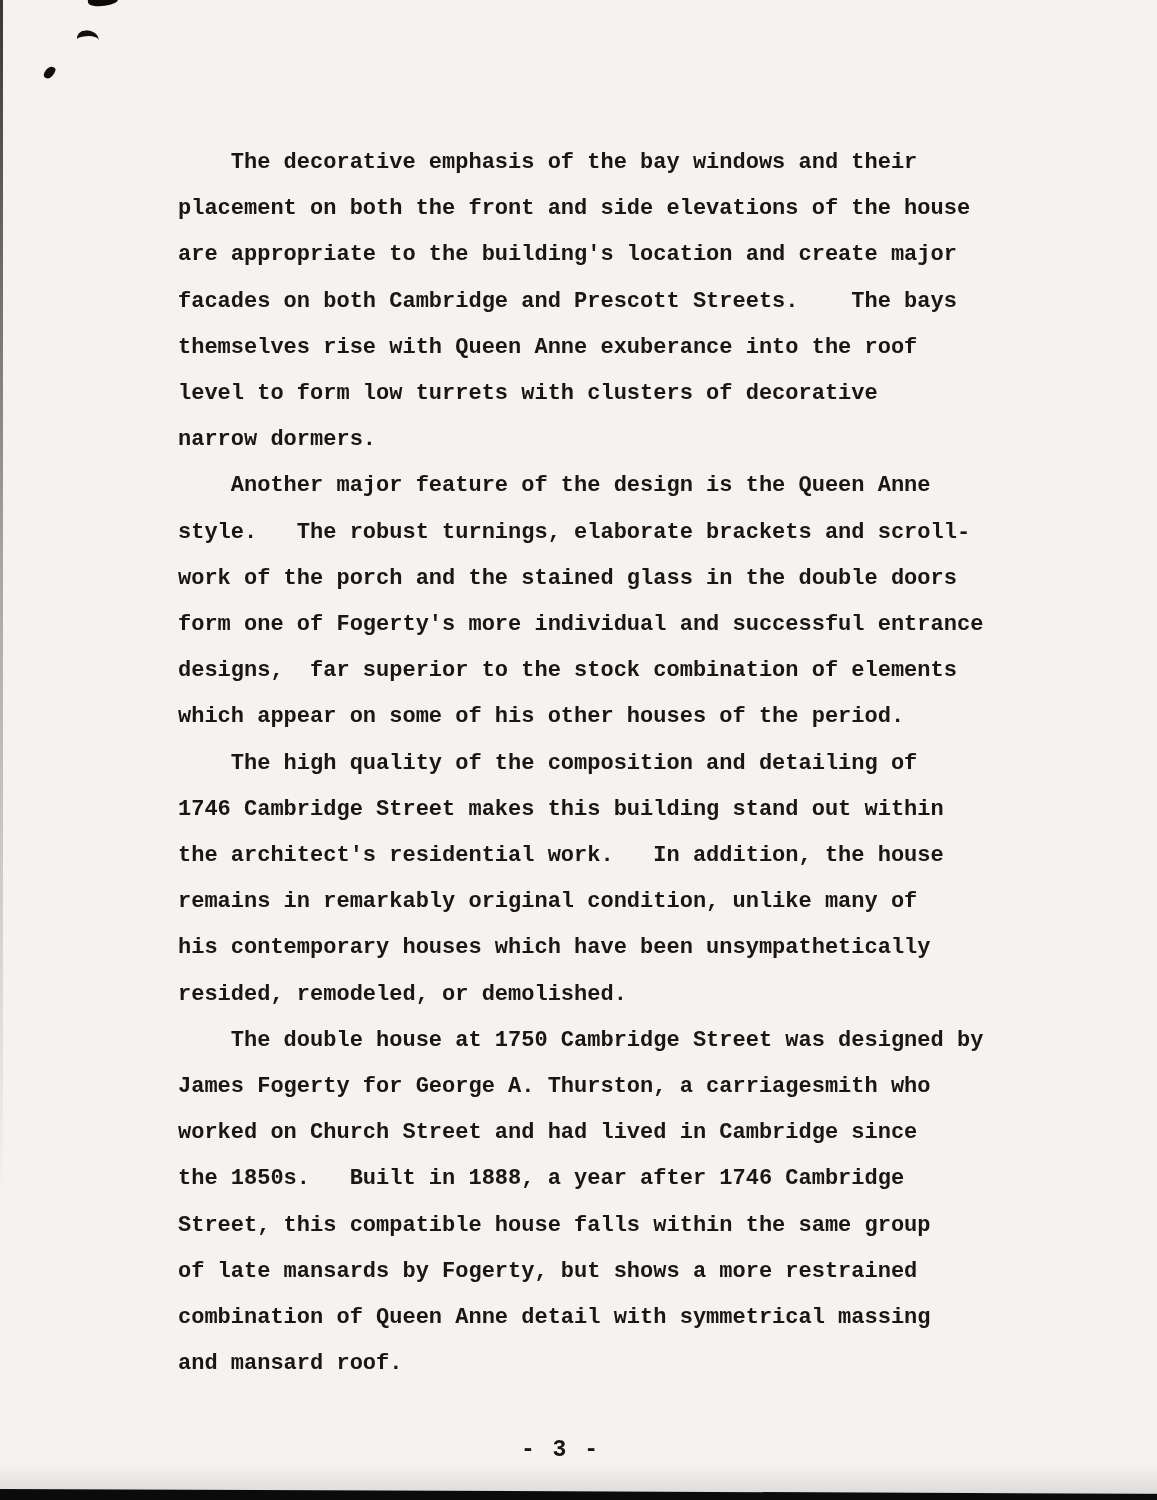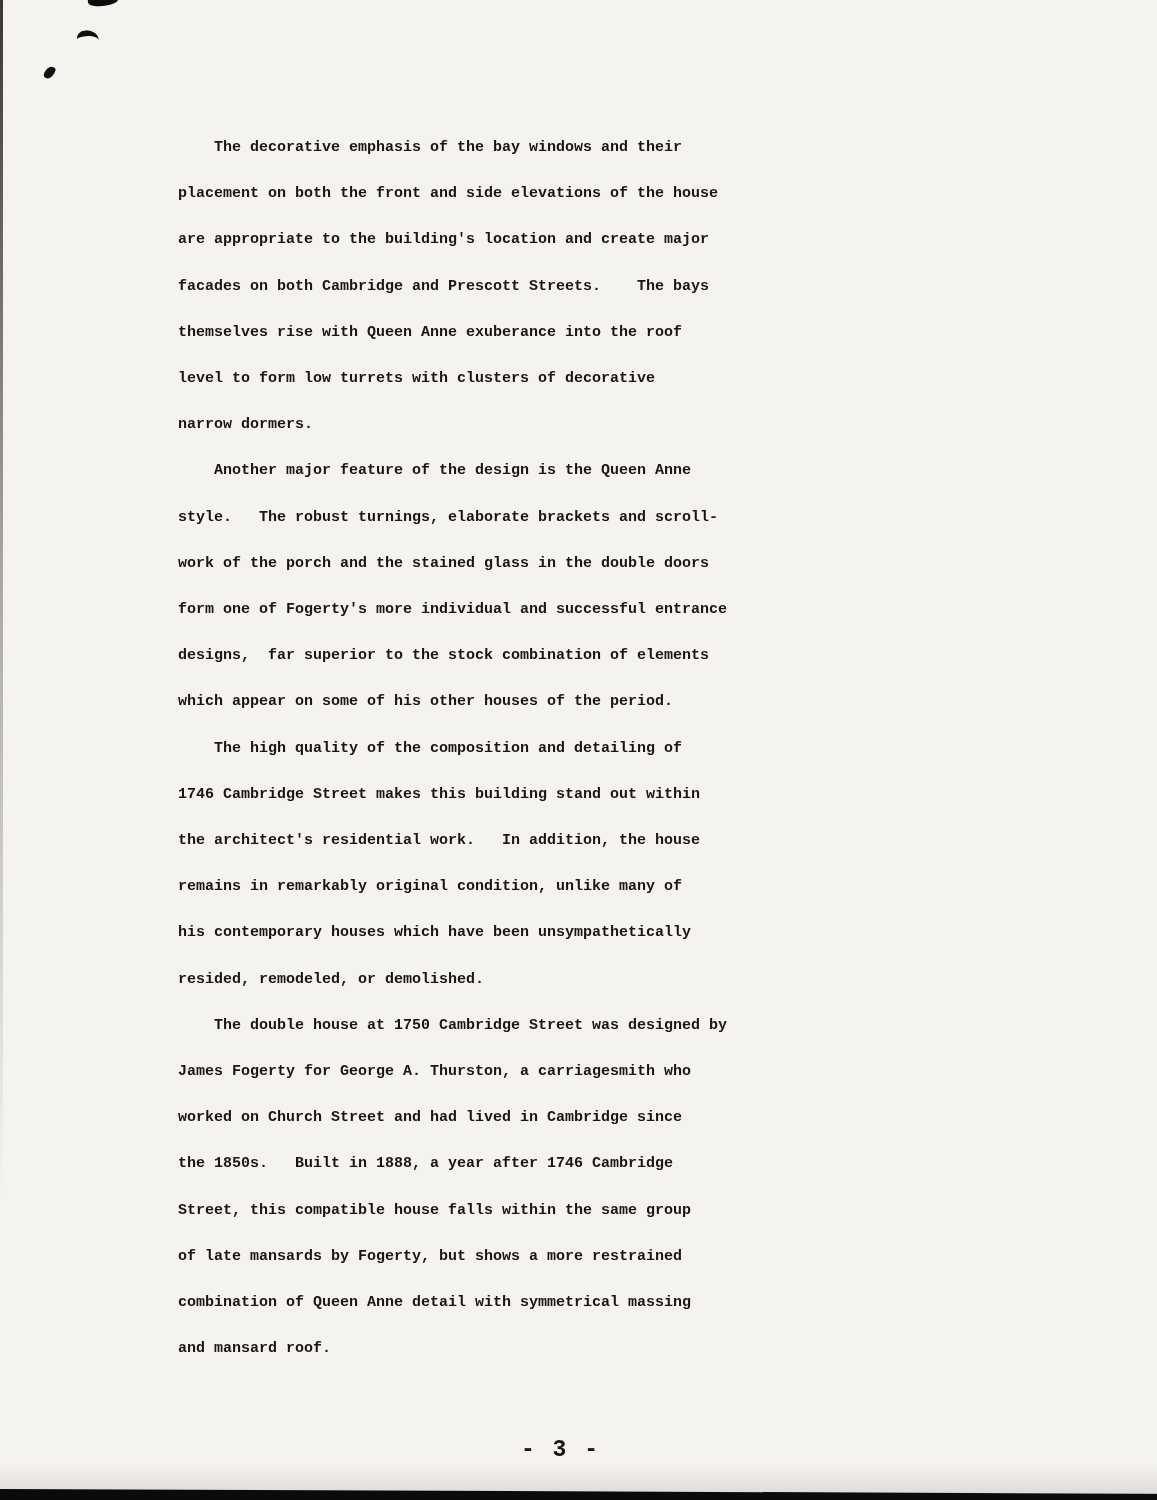--- a/index.html
+++ b/index.html
@@ -11,22 +11,22 @@
     position: relative;
     width: 1157px;
     height: 1500px;
     overflow: hidden;
     font-family: "Liberation Mono", "DejaVu Sans Mono", monospace;
     font-weight: 700;
   }
   .text-body {
     position: absolute;
     left: 178px;
-    top: 125px;
-    font-size: 15px;
+    top: 140px;
+    font-size: 22px;
     line-height: 46.2px;
     white-space: pre;
   }
   .line {
     white-space: pre;
   }
   .footer {
     position: absolute;
     left: 521px;
     top: 1437px;

